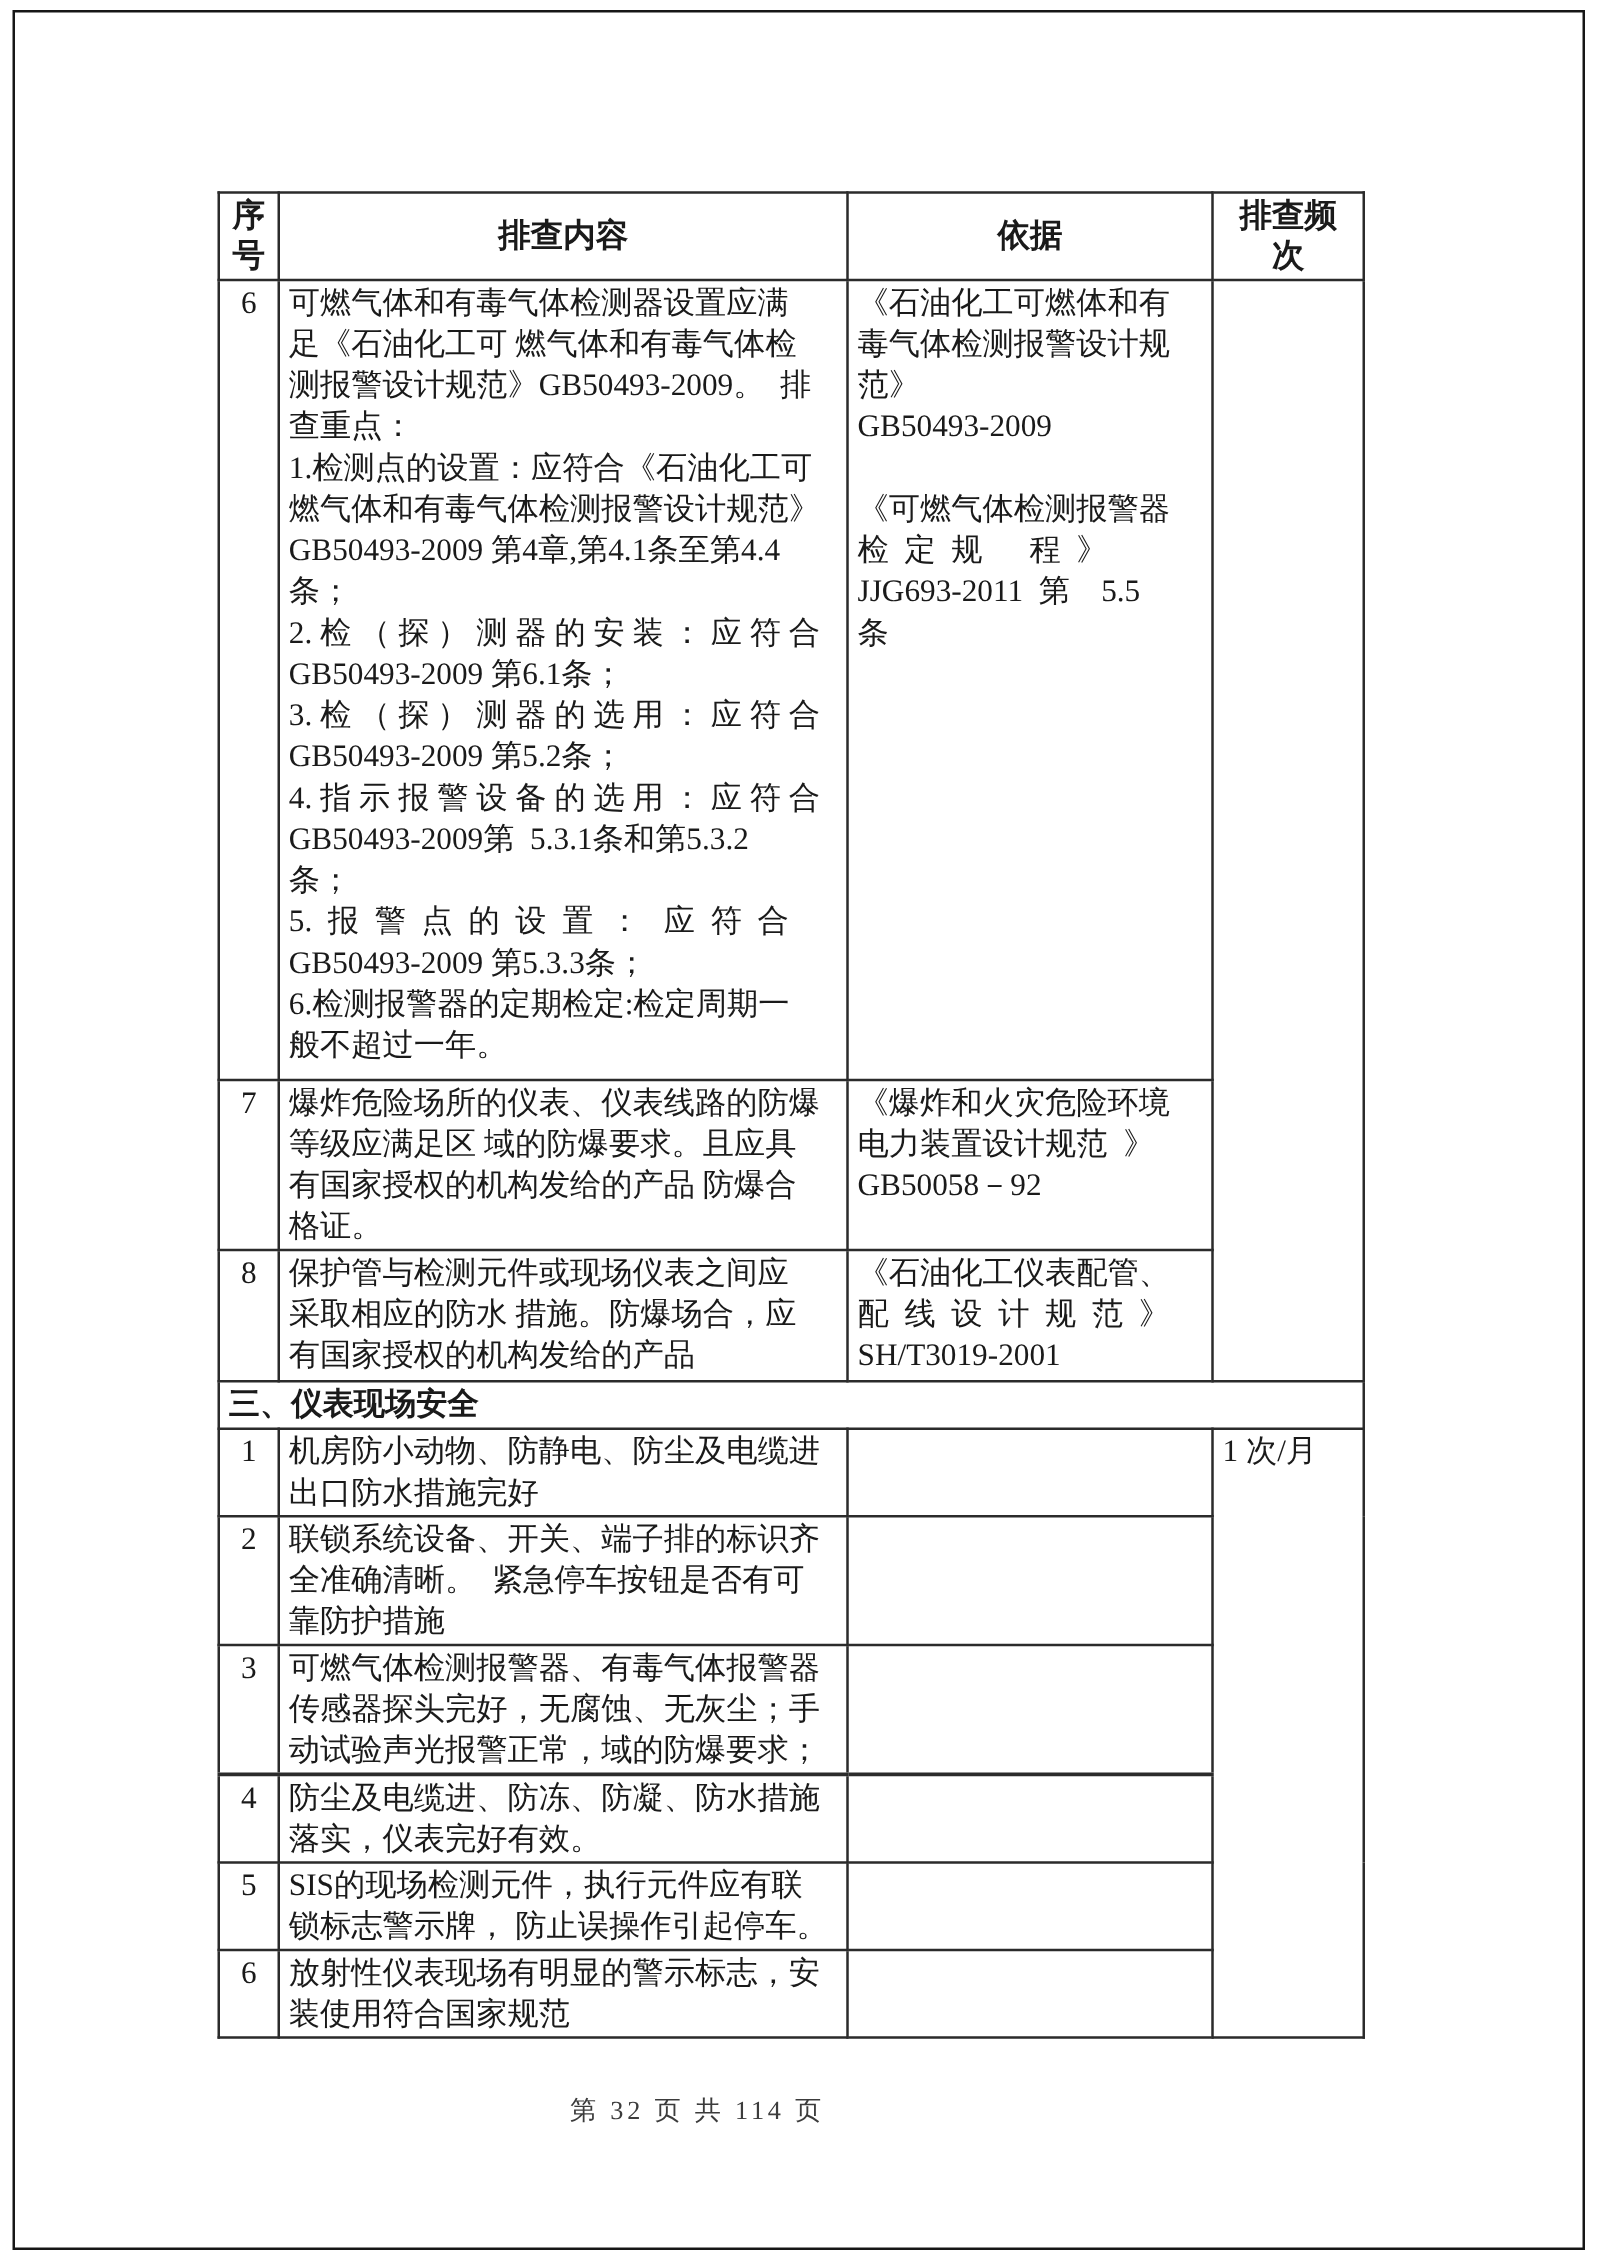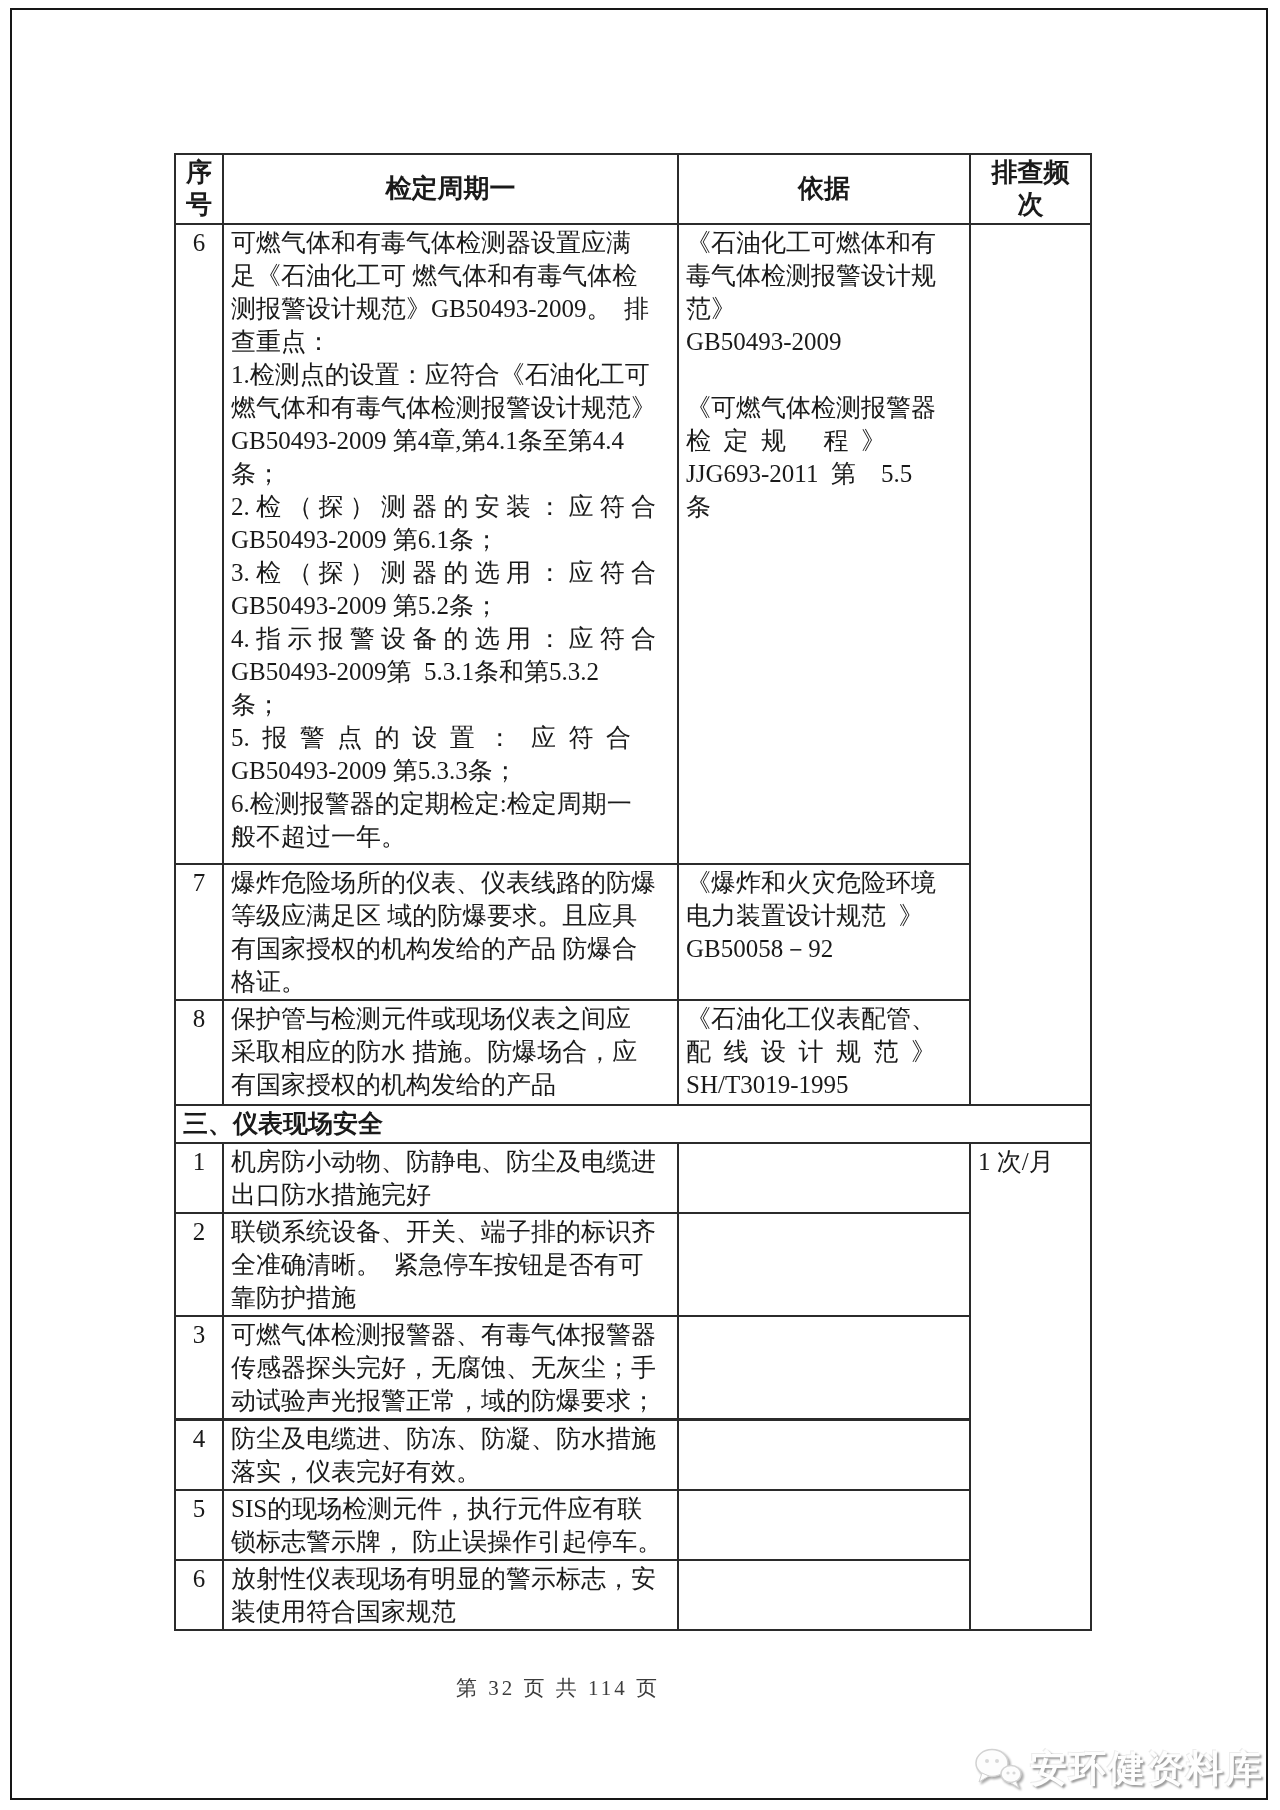--- a/index.html
+++ b/index.html
@@ -52,21 +52,21 @@
     <colgroup>
       <col style="width:48px">
         <col style="width:455px">
         <col style="width:292px">
         <col style="width:121px">
     </colgroup>
     <tbody>
       <tr class="header-row rh-header">
         <td>序
 号</td>
-        <td>检定周期一</td>
+        <td>排查内容</td>
         <td>依据</td>
         <td>排查频
 次</td>
       </tr>
 
       <tr class="rh-r6">
         <td class="no-cell no-mid">6</td>
         <td class="content-cell">可燃气体和有毒气体检测器设置应满
 足《石油化工可 燃气体和有毒气体检
 测报警设计规范》GB50493-2009。  排
@@ -107,21 +107,21 @@
 电力装置设计规范  》
 GB50058－92</td>
       </tr>
       <tr class="rh-r8">
         <td class="no-cell">8</td>
         <td class="content-cell">保护管与检测元件或现场仪表之间应
 采取相应的防水 措施。防爆场合，应
 有国家授权的机构发给的产品</td>
         <td class="basis-cell">《石油化工仪表配管、
 配  线  设  计  规  范  》
-SH/T3019-1995</td>
+SH/T3019-2001</td>
       </tr>
 
       <tr class="rh-sec">
         <td class="section-cell" colspan="4">三、仪表现场安全</td>
       </tr>
 
       <tr class="rh-s1">
         <td class="no-cell">1</td>
         <td class="content-cell">机房防小动物、防静电、防尘及电缆进
 出口防水措施完好</td>
@@ -158,26 +158,13 @@
         <td class="no-cell">6</td>
         <td class="content-cell">放射性仪表现场有明显的警示标志，安
 装使用符合国家规范</td>
         <td class="basis-cell"></td>
       </tr>
     </tbody>
   </table>
 
   <div class="footer">第 32 页 共 114 页</div>
 
-  <div class="watermark">
-    <svg class="bubble-icon" width="52" height="46" viewBox="0 0 52 46">
-      <ellipse cx="20" cy="17" rx="16" ry="13.5" fill="#fdfdfd" stroke="#d2d2d2" stroke-width="1.5"></ellipse>
-      <path d="M10 27 L7 36 L17 30 Z" fill="#fdfdfd" stroke="#d2d2d2" stroke-width="1"></path>
-      <circle cx="15" cy="15" r="2" fill="#d8d8d8"></circle>
-      <circle cx="25" cy="15" r="2" fill="#d8d8d8"></circle>
-      <ellipse cx="39" cy="28" rx="10" ry="8.5" fill="#fdfdfd" stroke="#d2d2d2" stroke-width="1.5"></ellipse>
-      <path d="M44 35 L47 42 L39 37 Z" fill="#fdfdfd" stroke="#d2d2d2" stroke-width="1"></path>
-      <circle cx="36" cy="27" r="1.6" fill="#d8d8d8"></circle>
-      <circle cx="42" cy="27" r="1.6" fill="#d8d8d8"></circle>
-    </svg>
-    <span class="watermark-text">安环健资料库</span>
-  </div>
 </div>
 
 </body></html>

